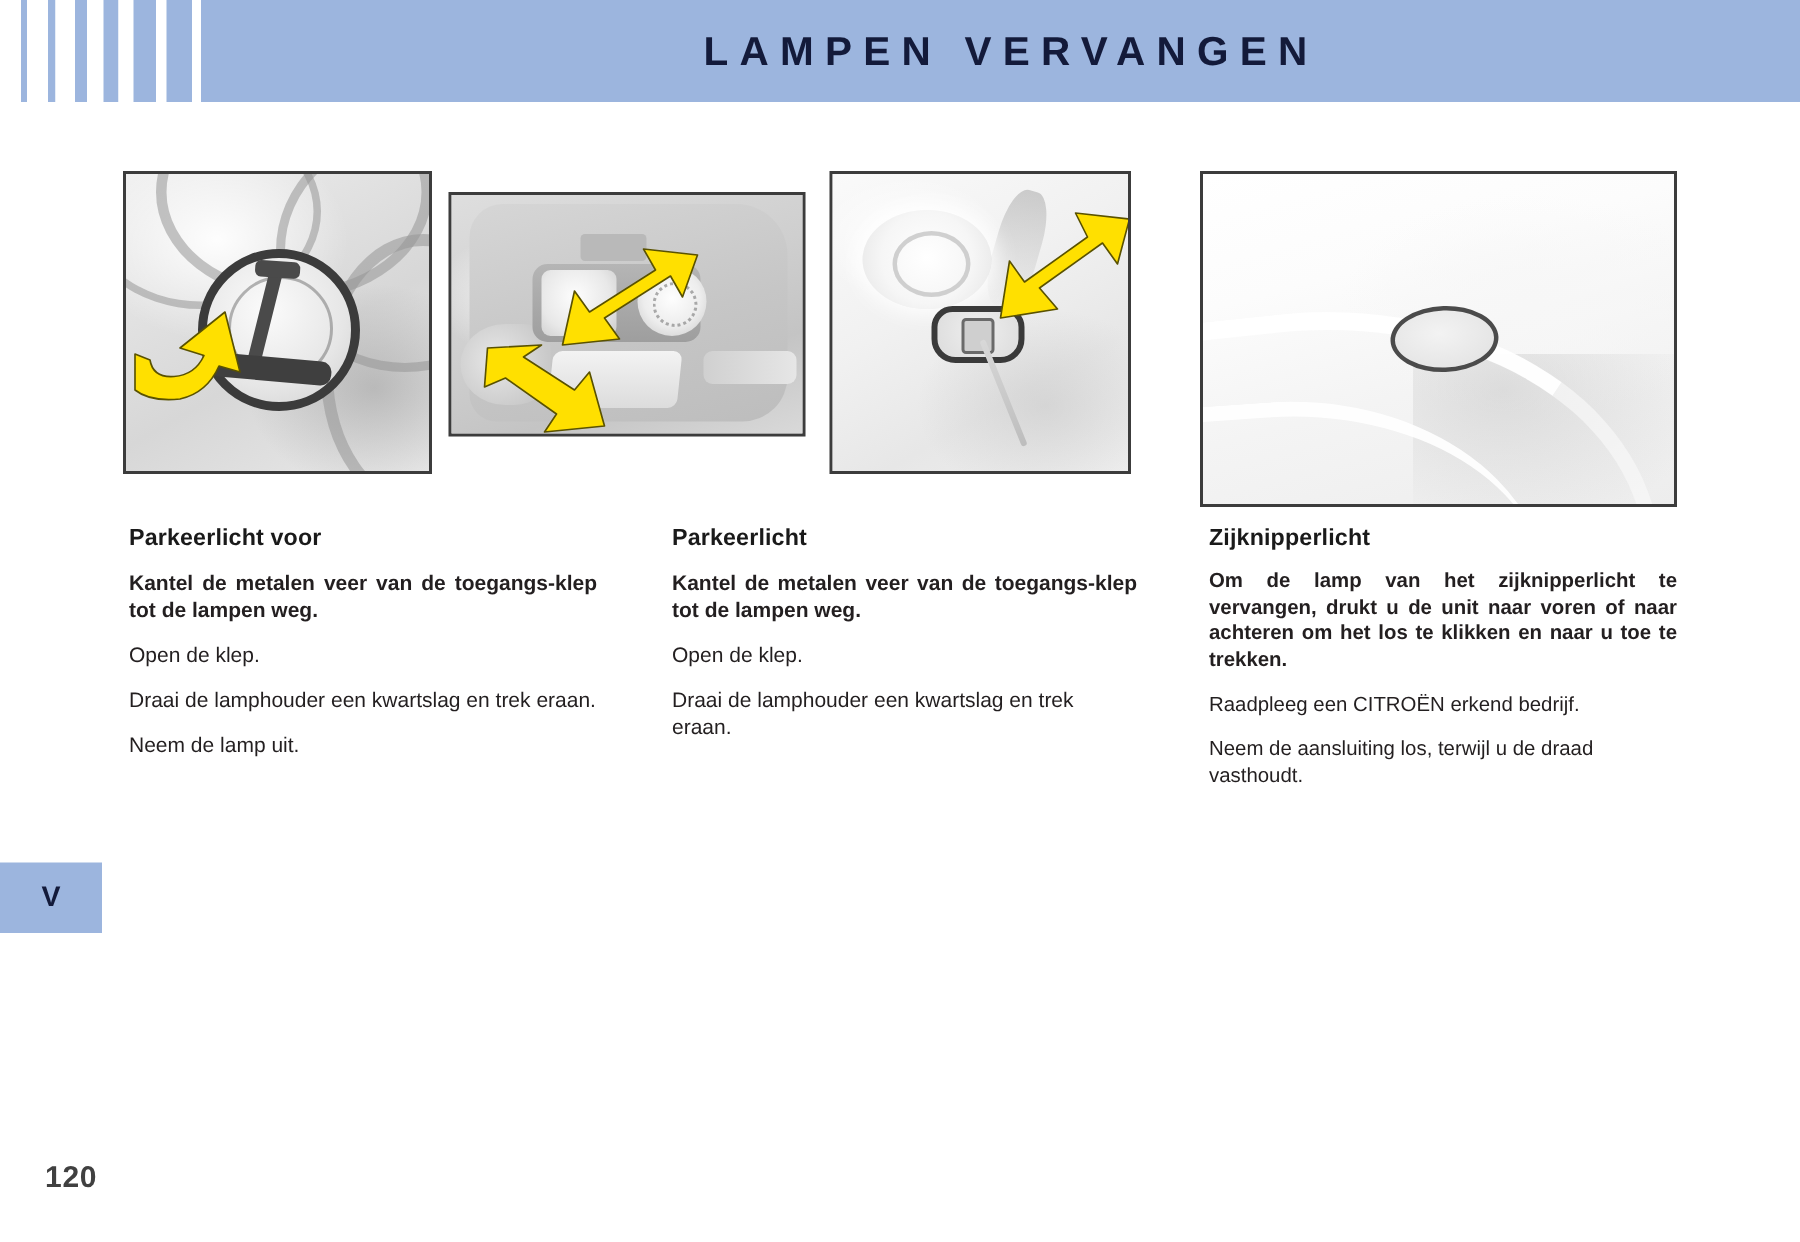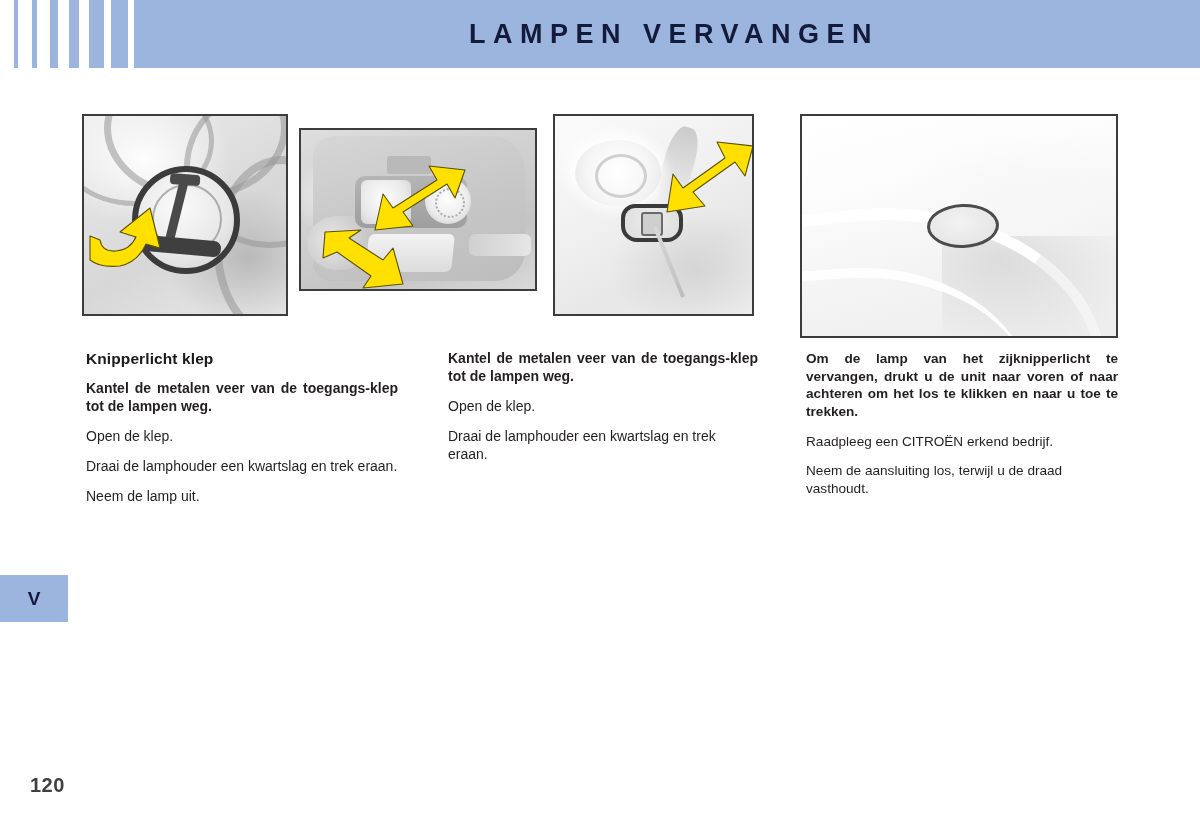--- a/index.html
+++ b/index.html
@@ -512,34 +512,36 @@
 <div class="figure" id="fig-side-repeater">
   <div class="fig-inner">
     <div class="panel-shadow"></div>
     <div class="panel-crease-a"></div>
     <div class="panel-crease-b"></div>
     <div class="repeater-oval"></div>
   </div>
 </div>
 
 <div class="col" id="col-indicator-front">
-  <h2>Knipperlicht klep</h2>
+  <h2>Parkeerlicht voor</h2>
   <p class="justify">Kantel de metalen veer van de toegangs-klep tot de lampen weg.</p>
   <p>Open de klep.</p>
   <p>Draai de lamphouder een kwartslag en trek eraan.</p>
   <p>Neem de lamp uit.</p>
 </div>
 
 <div class="col" id="col-parking-light">
+  <h2>Parkeerlicht</h2>
   <p class="justify">Kantel de metalen veer van de toegangs-klep tot de lampen weg.</p>
   <p>Open de klep.</p>
   <p>Draai de lamphouder een kwartslag en trek eraan.</p>
 </div>
 
 <div class="col" id="col-side-repeater">
+  <h2>Zijknipperlicht</h2>
   <p class="justify">Om de lamp van het zijknipperlicht te vervangen, drukt u de unit naar voren of naar achteren om het los te klikken en naar u toe te trekken.</p>
   <p>Raadpleeg een CITROËN erkend bedrijf.</p>
   <p>Neem de aansluiting los, terwijl u de draad vasthoudt.</p>
 </div>
 
 <div class="side-tab">
   <span class="side-tab-label">V</span>
 </div>
 
 <div class="page-number">120</div>

